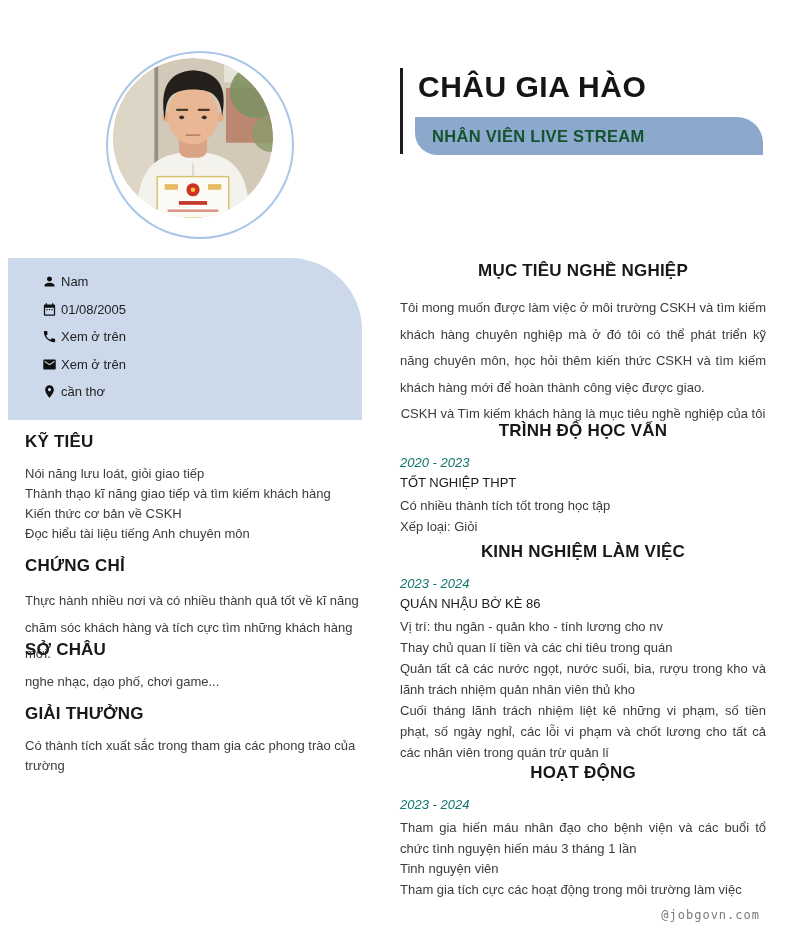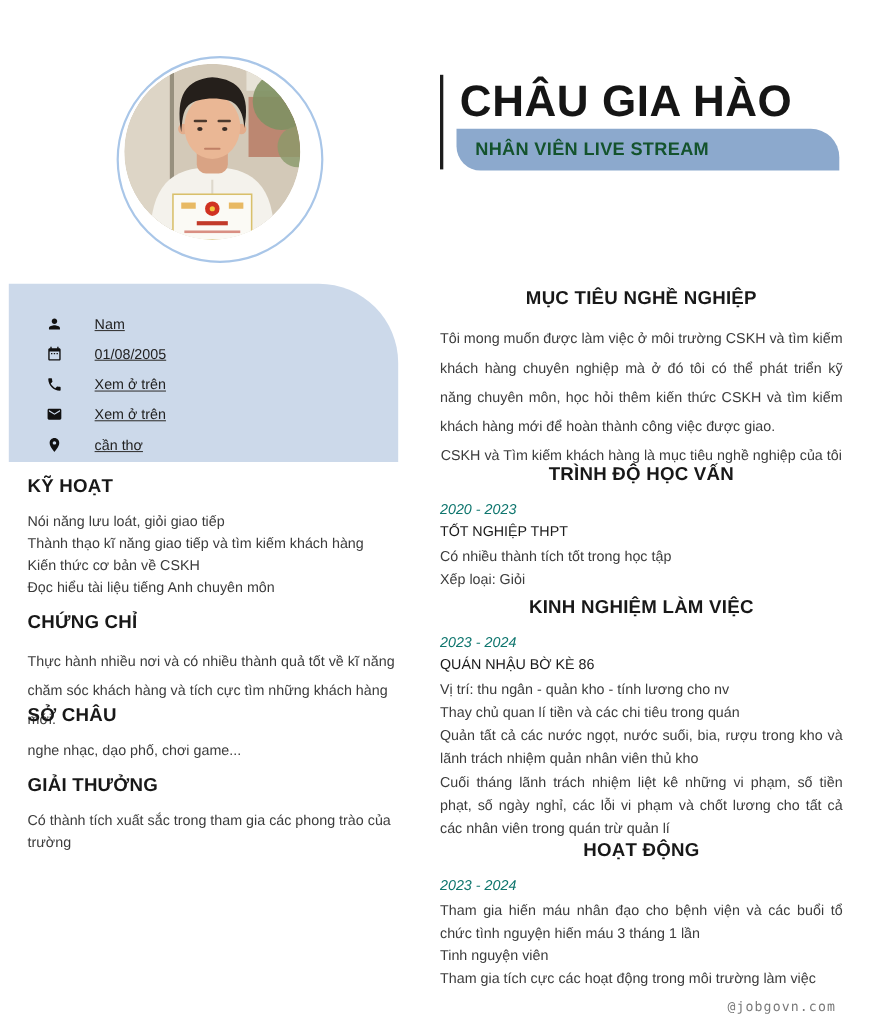--- a/index.html
+++ b/index.html
@@ -16,39 +16,39 @@
     width:174px; height:174px;
     border:2px solid #a9c6e8; border-radius:50%;
     padding:5px; background:#fff;
   }
   .photo-ring svg { display:block; border-radius:50%; }
 
   
   .name-rule { position:absolute; left:400px; top:68px; width:3px; height:86px; background:#1c1c1c; }
   .name {
     position:absolute; left:418px; top:70px; width:370px;
-    font-size:40px; font-weight:bold; color:#151515; letter-spacing:.5px;
+    font-size:30px; font-weight:bold; color:#151515; letter-spacing:.5px;
     white-space:nowrap;
   }
   .title-banner {
     position:absolute; left:415px; top:117px; width:348px; height:38px;
     background:#8ca9cd; border-radius:0 26px 0 22px;
     display:flex; align-items:center; padding-left:17px; box-sizing:border-box;
   }
   .title-banner span {
     font-size:16.5px; font-weight:bold; color:#14532d; letter-spacing:.3px;
   }
 
   
   .info-panel {
     position:absolute; left:8px; top:258px; width:354px; height:162px;
     background:#ccd9ea; border-radius:0 72px 0 0;
     padding:16px 0 0 34px; box-sizing:border-box;
   }
-  .info-row { display:flex; align-items:flex-end; height:27.5px; gap:29px;text-decoration:underline; }
+  .info-row { display:flex; align-items:flex-start; height:27.5px; gap:4px; }
   .info-row svg { width:15px; height:15px; fill:#111; flex:none; }
   .info-row span { font-size:13px; color:#222; }
 
   
   .sec { position:absolute; }
   .sec h3 {
     margin:0 0 12px 0; font-size:17px; font-weight:bold;
     color:#181818; letter-spacing:.2px;
   }
   .line  { font-size:13px; line-height:20px; color:#3c3c3c; }
@@ -159,21 +159,21 @@
     </div>
     <div class="info-row">
       <svg viewBox="0 0 24 24">
           <path d="M12 2C8.13 2 5 5.13 5 9c0 5.25 7 13 7 13s7-7.75 7-13c0-3.87-3.13-7-7-7zm0 9.5c-1.38 0-2.5-1.12-2.5-2.5s1.12-2.5 2.5-2.5 2.5 1.12 2.5 2.5-1.12 2.5-2.5 2.5z"></path>
         </svg>
       <span>cần thơ</span>
     </div>
   </div>
 
   <div class="sec left-col-w" id="sec-skills">
-    <h3>KỸ HOẠT</h3>
+    <h3>KỸ TIÊU</h3>
     <div class="line">Nói năng lưu loát, giỏi giao tiếp</div>
     <div class="line">Thành thạo kĩ năng giao tiếp và tìm kiếm khách hàng</div>
     <div class="line">Kiến thức cơ bản về CSKH</div>
     <div class="line">Đọc hiểu tài liệu tiếng Anh chuyên môn</div>
   </div>
 
   <div class="sec" id="sec-certs" style="width:340px">
     <h3>CHỨNG CHỈ</h3>
     <div class="para-lg" style="text-align:left">Thực hành nhiều nơi và có nhiều thành quả tốt về kĩ năng chăm sóc khách hàng và tích cực tìm những khách hàng mới.</div>
   </div>

